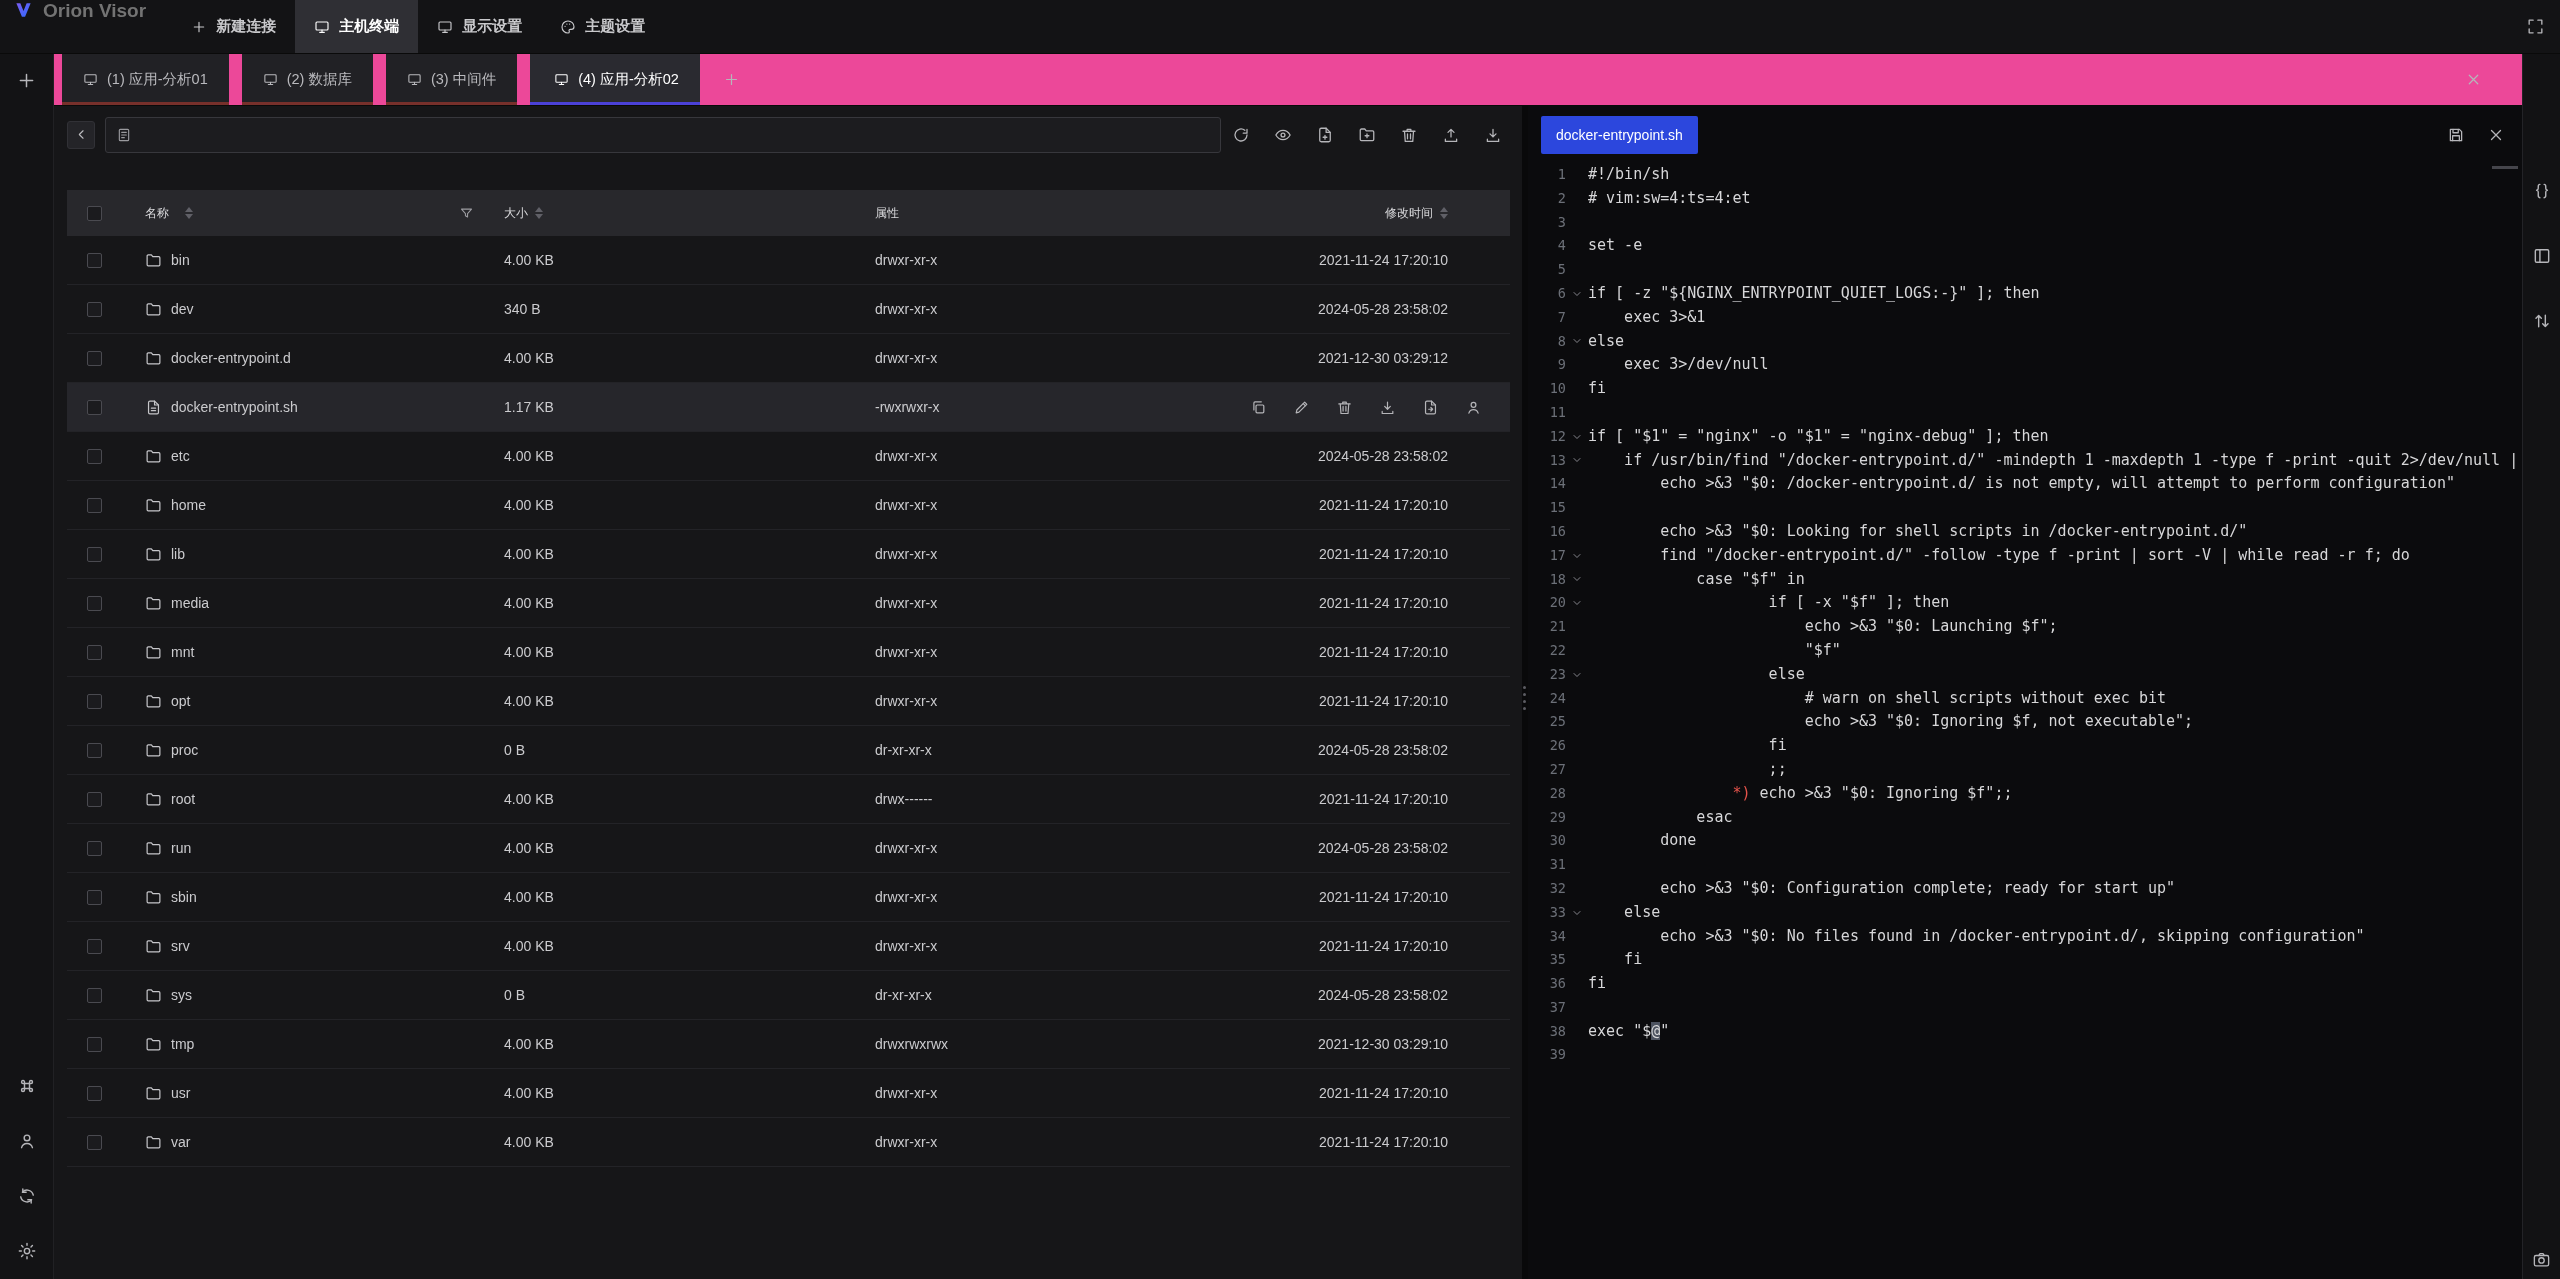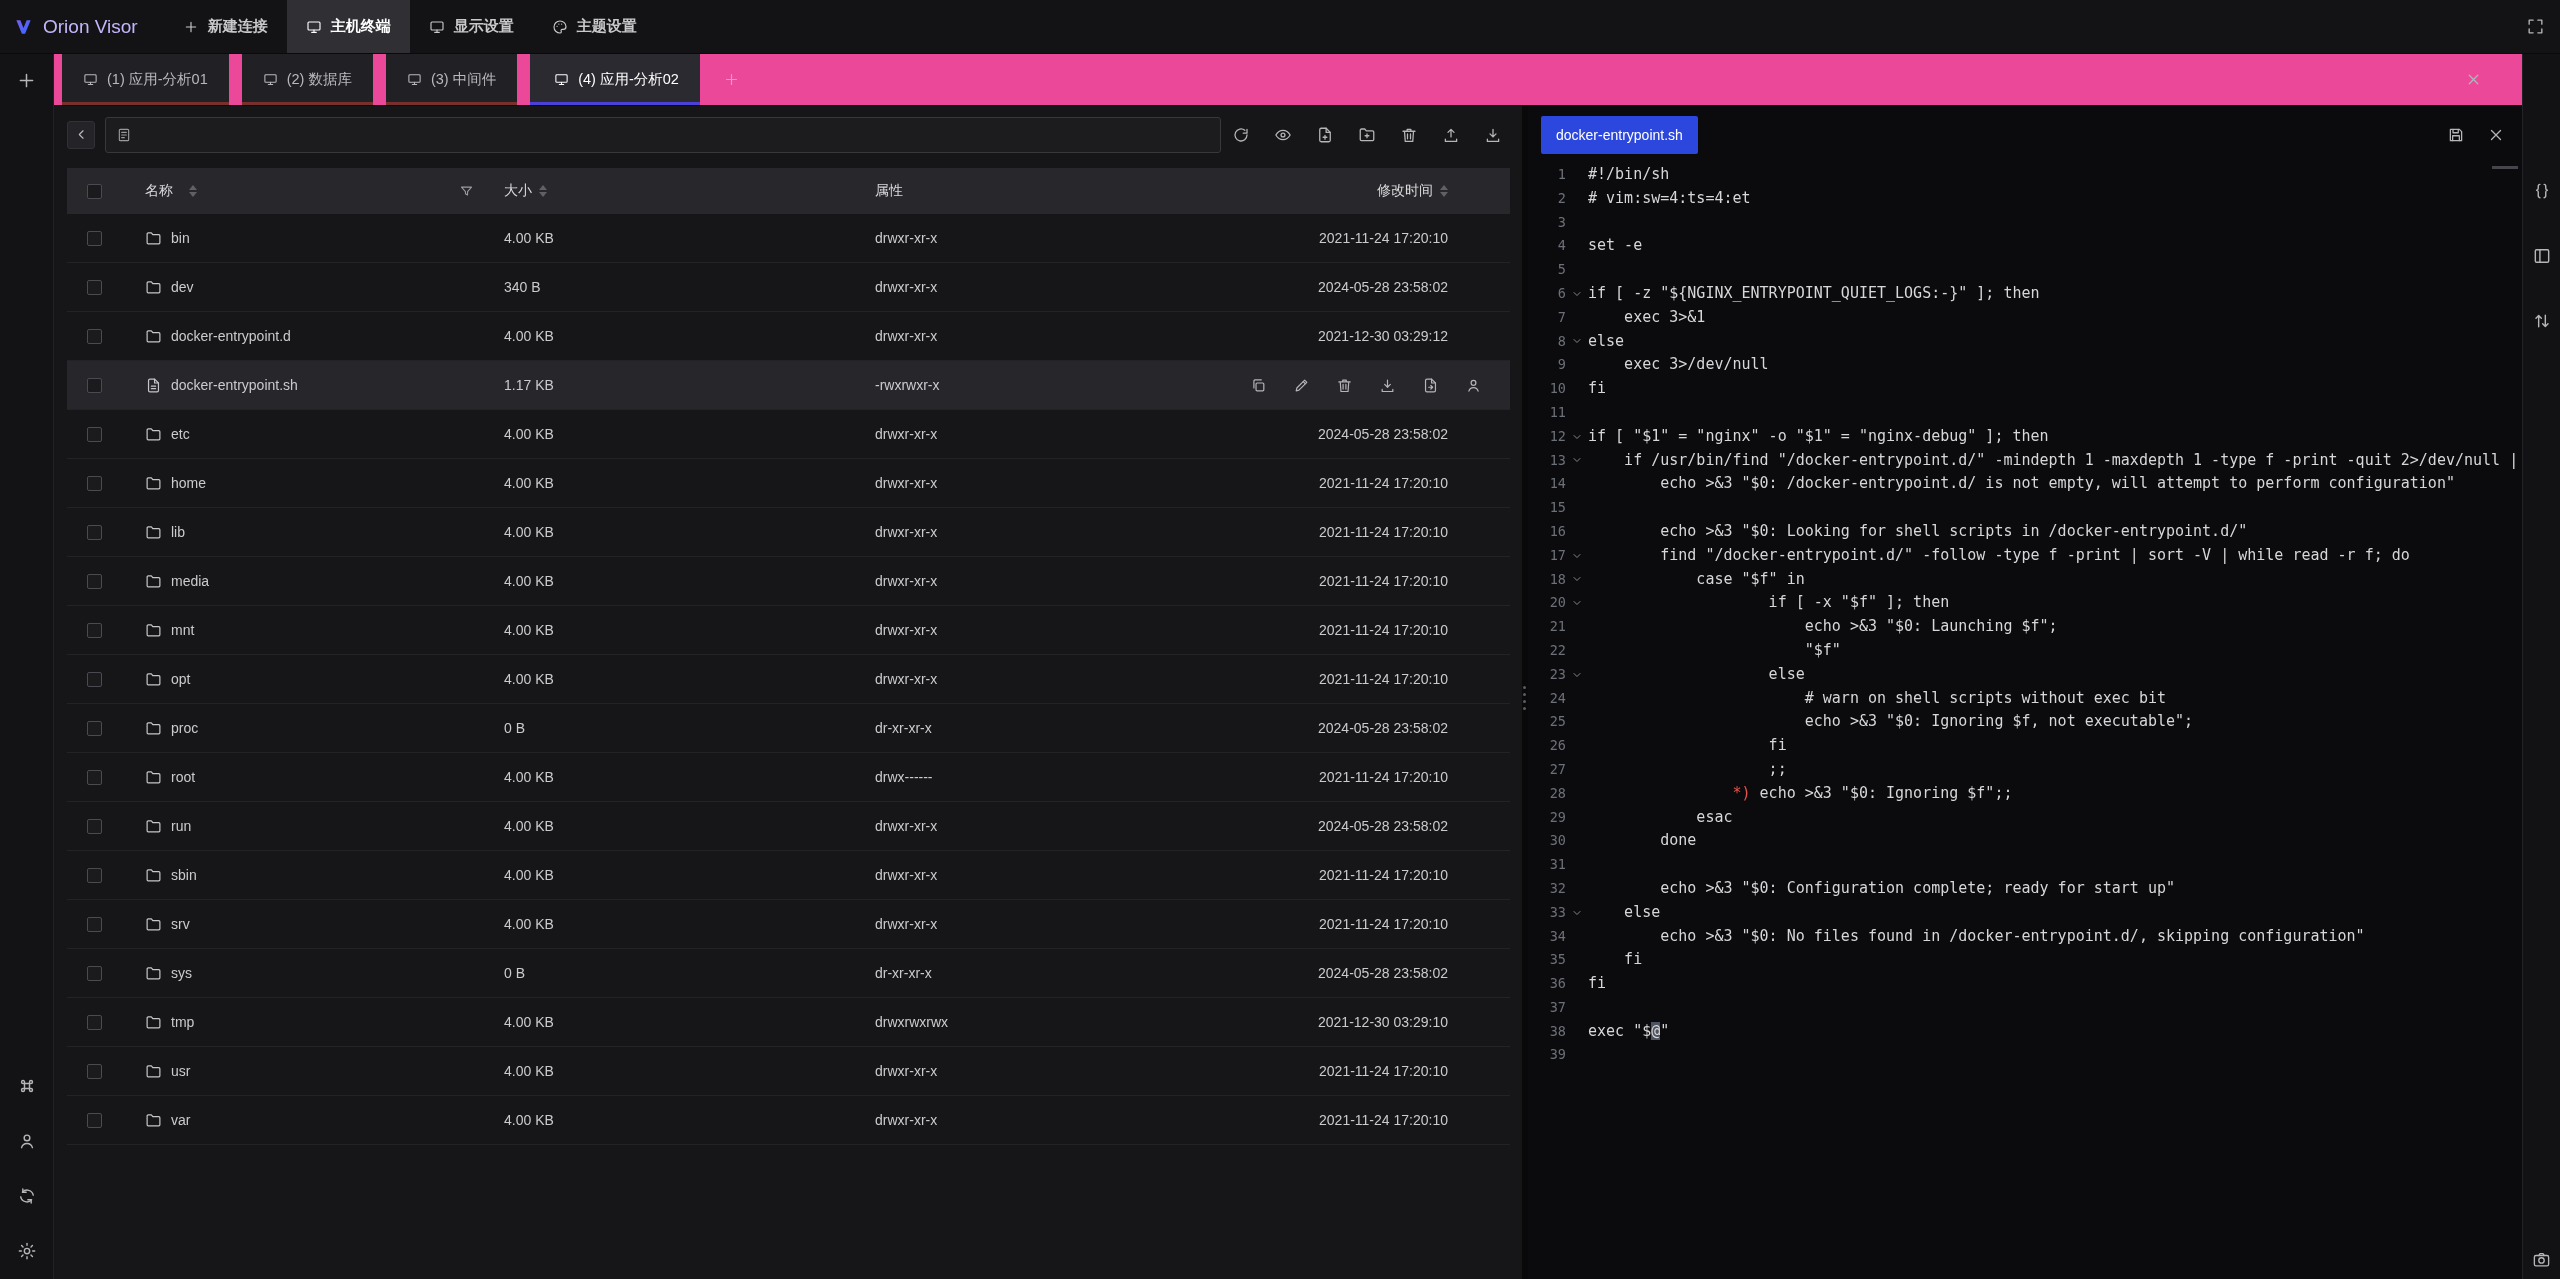--- a/index.html
+++ b/index.html
@@ -2,21 +2,21 @@
 <html><head>
 <meta charset="utf-8">
 <style>
   * { margin:0; padding:0; box-sizing:border-box; }
   html,body { width:2560px; height:1279px; overflow:hidden; background:#0e0e10;
     font-family:"Liberation Sans","DejaVu Sans",sans-serif; }
   .app { width:2560px; height:1279px; display:flex; flex-direction:column; color:#cfcfd2; }
 
   
   .topbar { height:54px; background:#131315; display:flex; align-items:stretch; flex:none; border-bottom:1px solid #0a0a0a; }
-  .logo { display:flex; align-items:center; gap:10px; padding:0 26px 0 14px; font-weight:normal; font-size:19px; color:#c4b5fd; }
+  .logo { display:flex; gap:10px; padding:0 26px 0 14px; font-weight:bold; font-size:19px; color:#737373; }
   .topmenu { display:flex;font-weight:bold; }
   .menu-item { display:flex; align-items:center; gap:9px; padding:0 19px; font-size:15px; color:#c9c9cc; cursor:pointer; }
   .menu-item.active { background:#2f2f34; color:#ffffff; }
   .topbar-right { margin-left:auto; display:flex; align-items:center; padding-right:15px; }
 
   
   .body { flex:1; display:flex; min-height:0; }
   .left-strip { width:54px; background:#131315; border-right:1px solid #212124; flex:none;
     display:flex; flex-direction:column; align-items:center; padding:16px 0 18px; }
   .strip-bottom { margin-top:auto; display:flex; flex-direction:column; gap:35px; align-items:center; }
@@ -44,21 +44,21 @@
     display:flex; align-items:center; justify-content:center; color:#bdbdc1; font-size:15px; }
   .path-input { flex:0 0 1116px; height:36px; background:#1c1c1f; border:1px solid #37373c; border-radius:3px;
     display:flex; align-items:center; padding:0 10px; gap:8px; }
   .path-input input { flex:1; background:transparent; border:none; outline:none; color:#dddde0; font-size:14px; font-family:inherit; }
   .tool-icons { margin-left:auto; display:flex; gap:24px; }
   .icon-btn { color:#b6b6ba; display:inline-flex; line-height:0; cursor:pointer; }
   .ic { display:inline-flex; line-height:0; }
   .ic svg, .icon-btn svg { width:1em; height:1em; }
 
   .table { margin:5px 12px 0 13px; flex:1; display:flex; flex-direction:column; min-height:0; overflow:hidden; }
-  .thead { height:46px; background:#28282c; flex:none; font-size:14px; color:#dadadd; }
+  .thead { height:46px; background:#28282c; flex:none; font-size:12px; color:#dadadd;margin-top:22px; }
   .thead, .trow { display:grid; grid-template-columns:54px 367px 371px 290px 1fr; align-items:center; }
   .trow { height:49px; border-bottom:1px solid #232327; font-size:14px; color:#cbcbce; flex:none; background:transparent; }
   .trow.hover { background:#26262b; }
   .cell { display:flex; align-items:center; min-width:0; }
   .cell.cb { justify-content:center; }
   .cell.name { padding-left:24px; gap:9px; }
   .cell.plain { padding-left:16px; }
   .cell.time { justify-content:flex-end; padding-right:62px; }
   .cell.time.actions { gap:26px; padding-right:28px; font-size:17px; color:#b5b5b9; }
   .cbx { width:15px; height:15px; border:1.5px solid #4a4a50; border-radius:2px; background:#1b1b1e; display:inline-block; }

